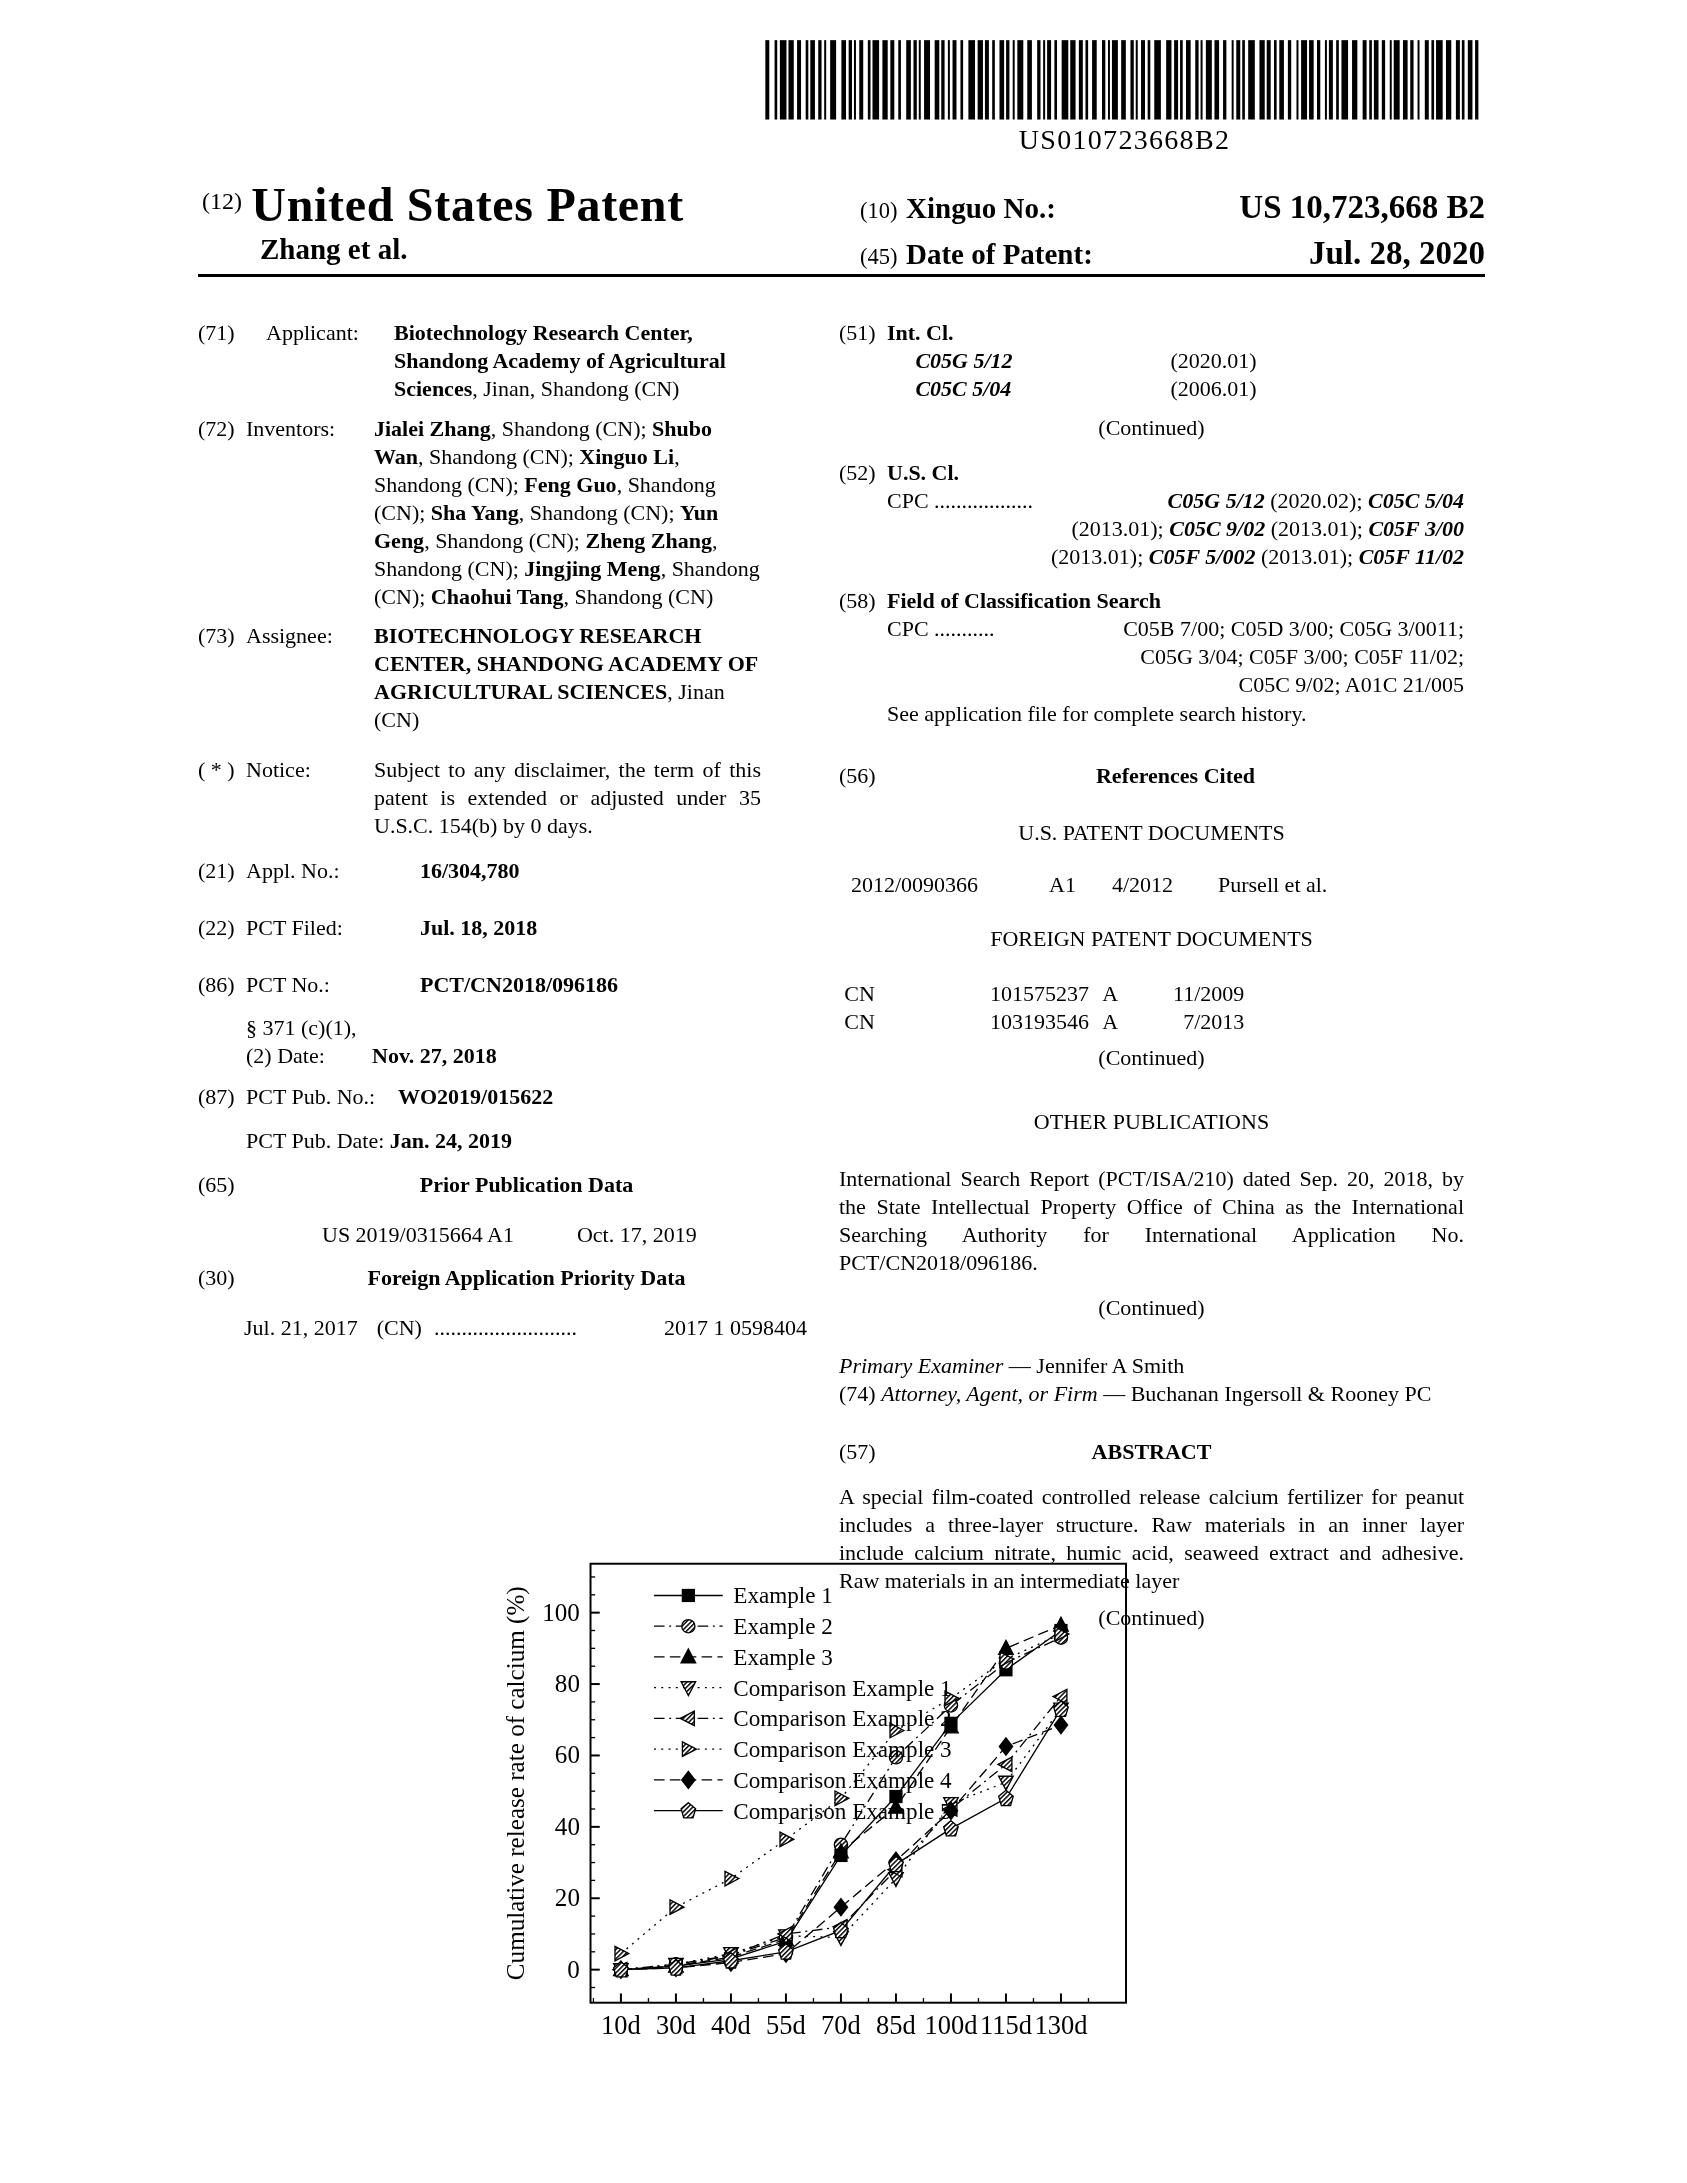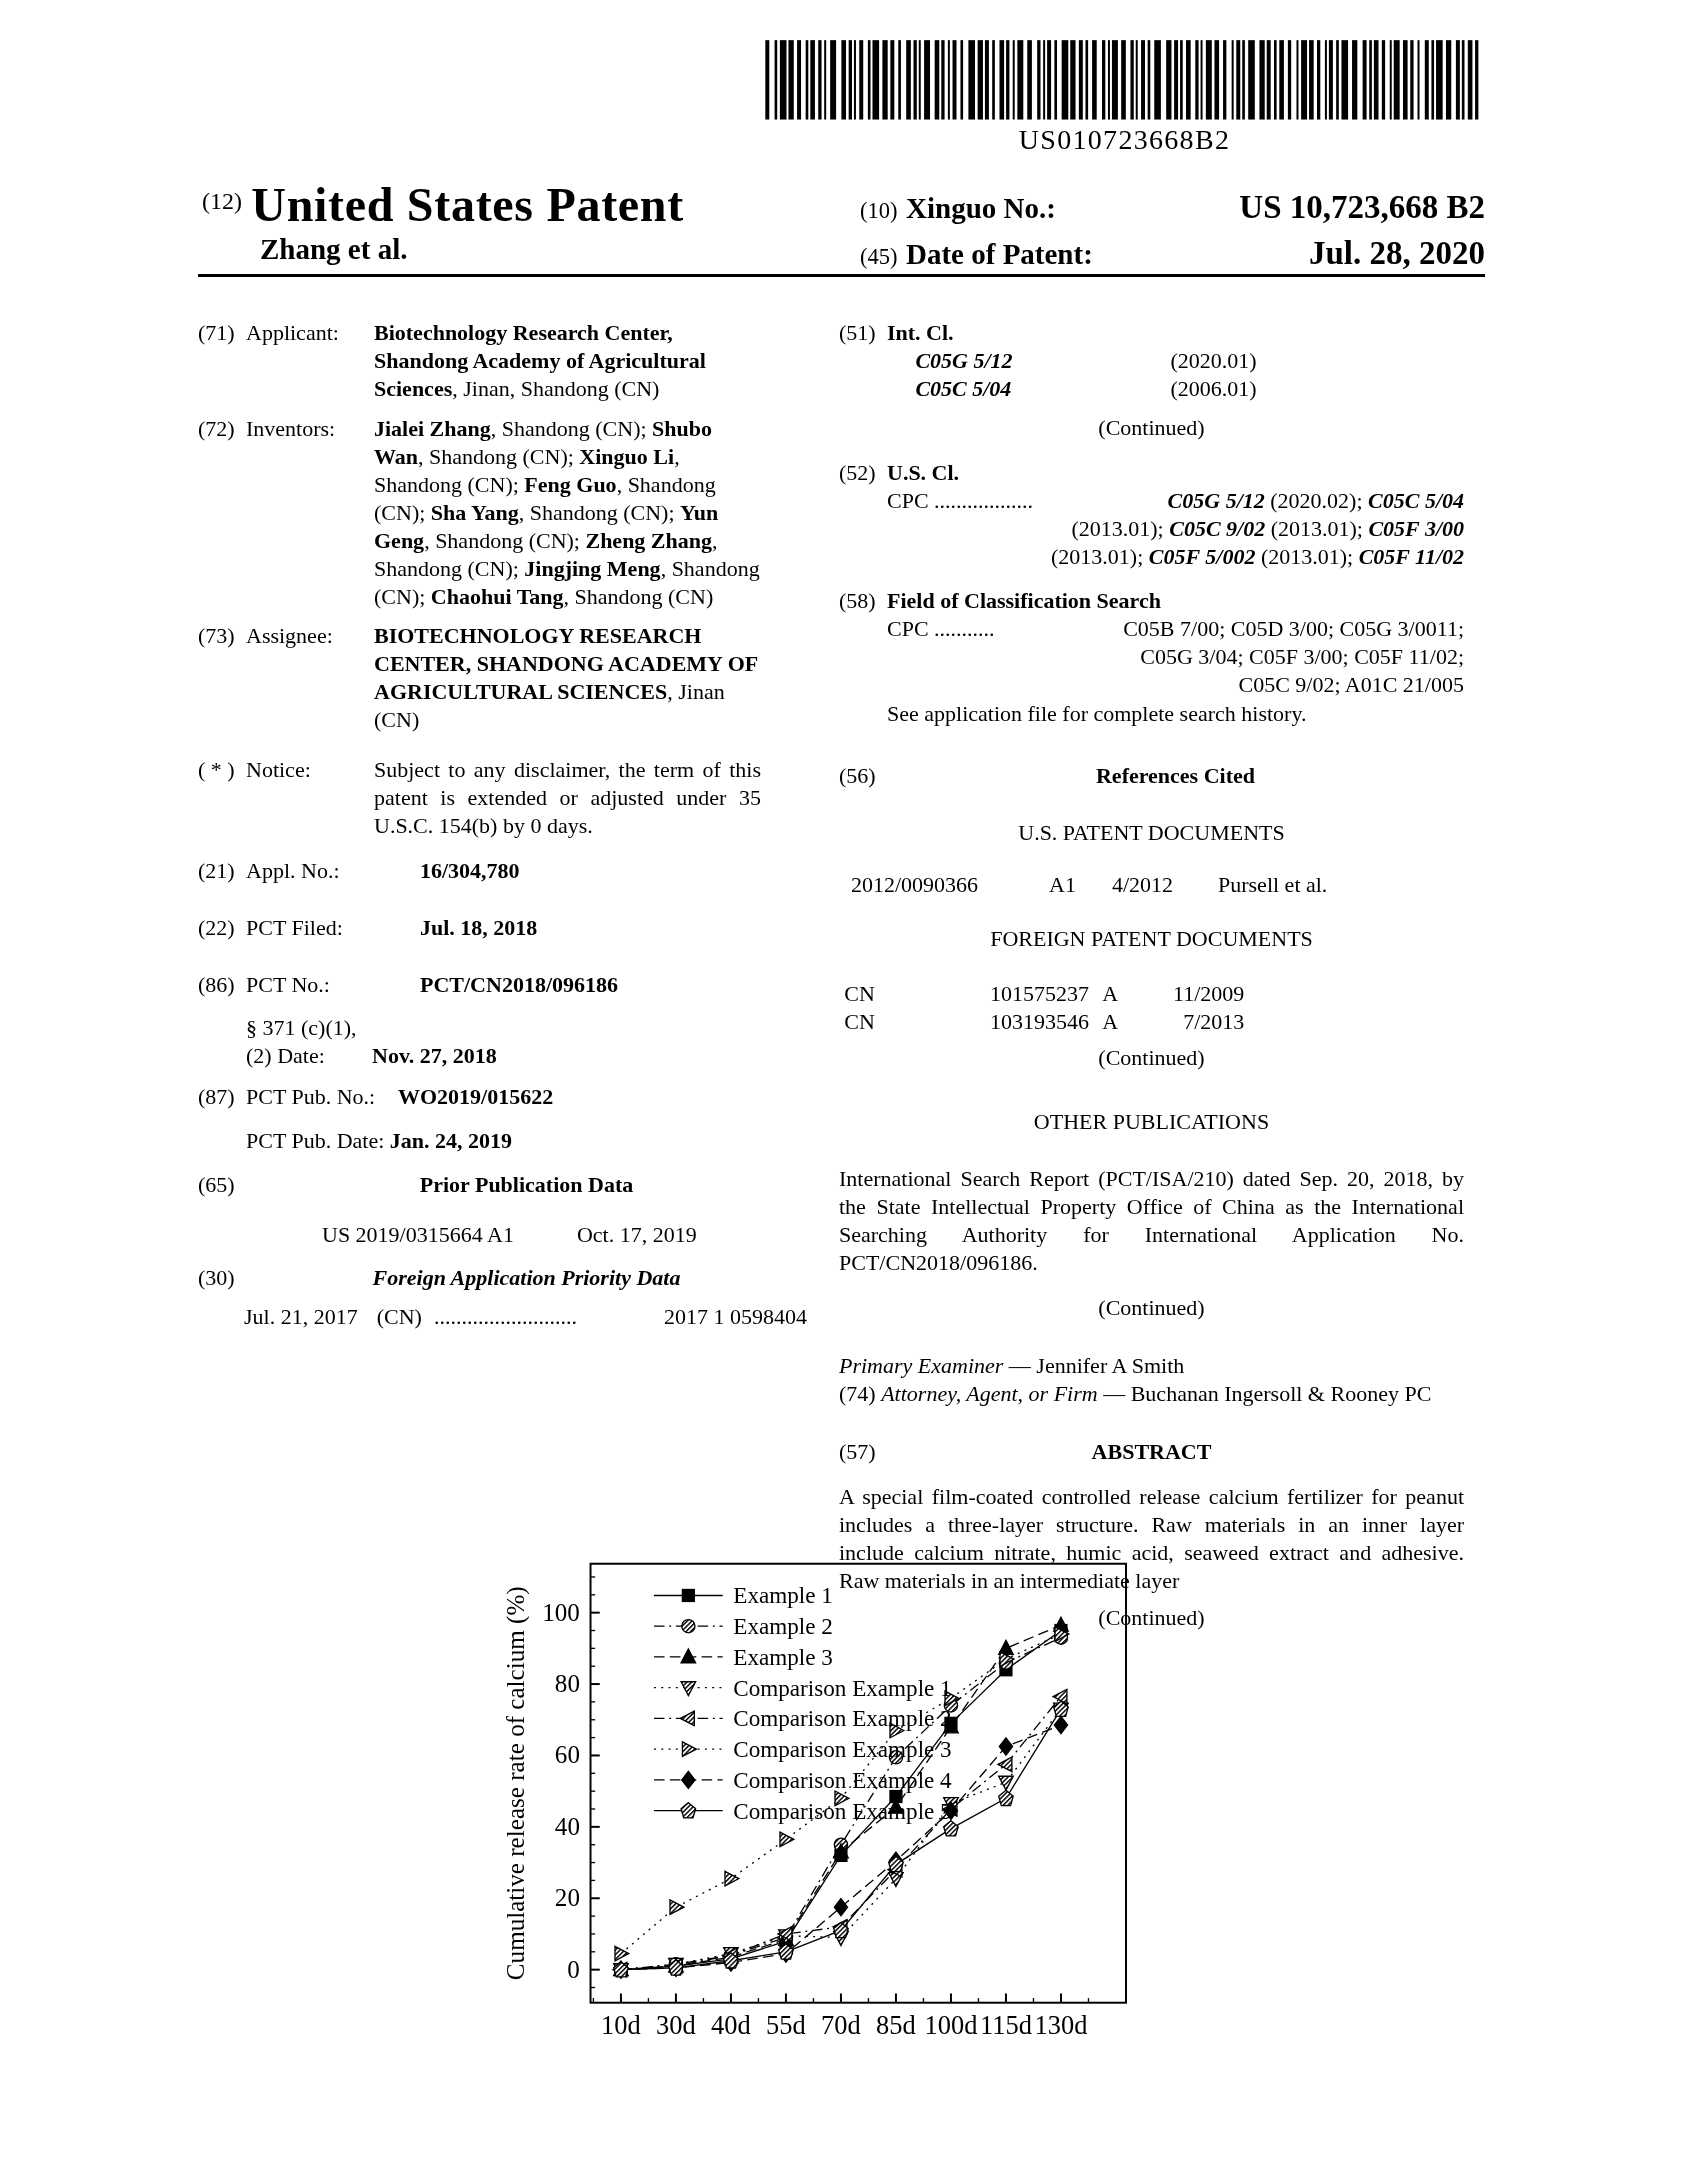--- a/index.html
+++ b/index.html
@@ -185,21 +185,21 @@
     <span class="hr-label">Date of Patent:</span>
     <span class="hr-value">Jul. 28, 2020</span>
   </div>
 </div>
 
 <div class="abs" id="rule"></div>
 
 <div class="abs" id="col-left">
 
 
-  <div class="sec" style="margin-bottom:12px;">
+  <div class="sec" style="margin-bottom:12px;gap:20px;">
     <span class="secnum">(71)</span>
     <div class="lv">
       <span>Applicant:</span>
       <div style="width:387px;"><span class="b">Biotechnology Research Center, Shandong Academy of Agricultural Sciences</span><span>, Jinan, Shandong (CN)</span></div>
     </div>
   </div>
 
   <div class="sec" style="margin-bottom:10.6px;">
     <span class="secnum">(72)</span>
     <div class="lv">
@@ -275,21 +275,21 @@
       <div class="center-head">Prior Publication Data</div>
       <div class="pubrow">
         <span>US 2019/0315664 A1</span>
         <span class="pr-date">Oct. 17, 2019</span>
       </div>
     </div>
   </div>
 
   <div class="sec" style="margin-bottom:0;">
     <span class="secnum">(30)</span>
-    <div class="center-head" style="margin-bottom:11px;font-style:italic;">Foreign Application Priority Data</div>
+    <div class="center-head" style="margin-bottom:22px;">Foreign Application Priority Data</div>
   </div>
   <div class="fapd-row">
     <span class="fapd-date">Jul. 21, 2017</span>
     <span class="fapd-cc">(CN)</span>
     <span class="fapd-dots">..........................</span>
     <span class="fapd-num">2017 1 0598404</span>
   </div>
 </div>
 
 <div class="abs" id="col-right">

